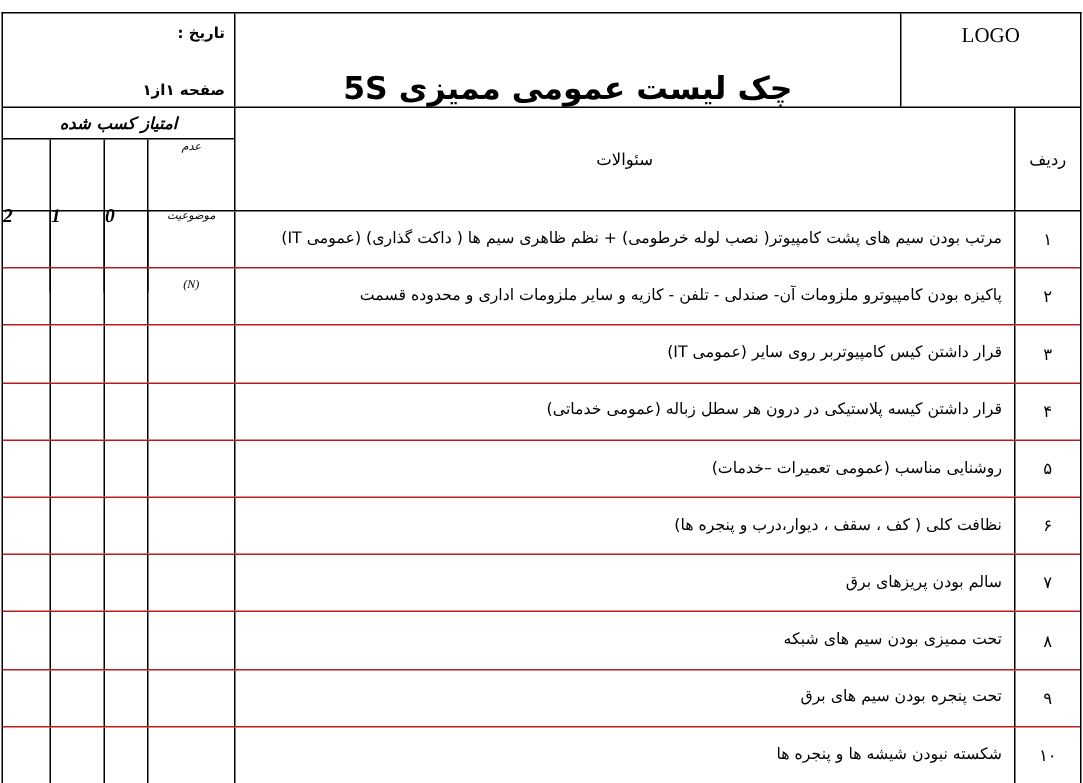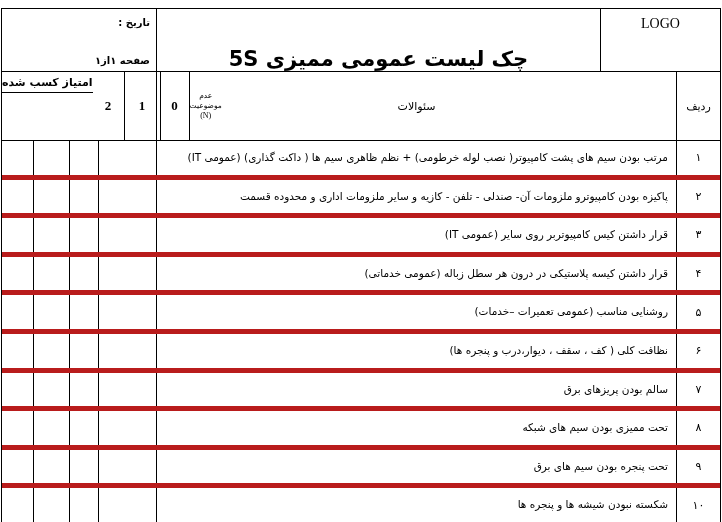--- a/index.html
+++ b/index.html
@@ -17,38 +17,38 @@
                justify-content:space-between; padding:8px 6px 5px 4px; direction:rtl; }
   .date-line { font-size:10px; font-weight:bold; text-align:right; }
   .page-line { font-size:10px; font-weight:bold; text-align:right; }
   .title-cell { width:444px; border-right:1px solid #000; display:flex; align-items:flex-end; justify-content:center; }
   .title { font-size:21px; font-weight:bold; direction:rtl; }
   .logo-cell { flex:1; text-align:center; padding-top:4px; }
   .logo { font-family:"Liberation Serif", serif; font-size:14px; }
 
   
   .band2 { height:69px; flex:none; display:flex; border-bottom:1px solid #000; }
-  .score-wrap { width:155px; border-right:1px solid #000; display:flex; flex-direction:row; }
+  .score-wrap { width:155px; border-right:1px solid #000; display:flex; flex-direction:column;font-style:italic; }
   .score-title { height:21px; flex:none; border-bottom:1px solid #000; display:flex; align-items:center;
                  justify-content:center; font-size:11px; font-weight:600; direction:rtl; }
   .score-cols { flex:1; display:flex; }
-  .sc { display:flex; align-items:center; justify-content:center; }
+  .sc { display:flex; align-items:center; justify-content:flex-start;gap:36px; }
   .sc-2 { width:32px; border-right:1px solid #000; }
   .sc-1 { width:36px; border-right:1px solid #000; }
   .sc-0 { width:29px; border-right:1px solid #000; }
   .sc-n { flex:1; flex-direction:column; direction:rtl; font-size:7.5px; line-height:1.3; text-align:center; }
   .sc-n .na-en { font-family:"Liberation Serif", serif; font-size:8px; direction:ltr; }
   .digit { font-family:"Liberation Serif", serif; font-weight:bold; font-size:13px; }
   .qhead { width:520px; border-right:1px solid #000; display:flex; align-items:center; justify-content:center;
            font-size:11px; direction:rtl; }
   .rhead { flex:1; display:flex; align-items:center; justify-content:center; font-size:11px; direction:rtl;font-family:Liberation Serif, serif; }
 
   
   .rows { flex:1; display:flex; flex-direction:column; }
-  .row { flex:1; display:flex; border-bottom:5px solid #b91c1c; }
+  .row { flex:1; display:flex; border-bottom:1px solid #b91c1c; }
   .row:last-child { border-bottom:none; }
   .c2 { width:32px; border-right:1px solid #000; }
   .c1 { width:36px; border-right:1px solid #000; }
   .c0 { width:29px; border-right:1px solid #000; }
   .cn { width:58px; border-right:1px solid #000; }
   .q  { width:520px; border-right:1px solid #000; display:flex; align-items:center;
         direction:rtl; text-align:right; padding:0 8px; font-size:10.5px; line-height:1.3; }
   .no { flex:1; display:flex; align-items:center; justify-content:center; font-size:11px; direction:rtl; }
 </style>
 </head>

